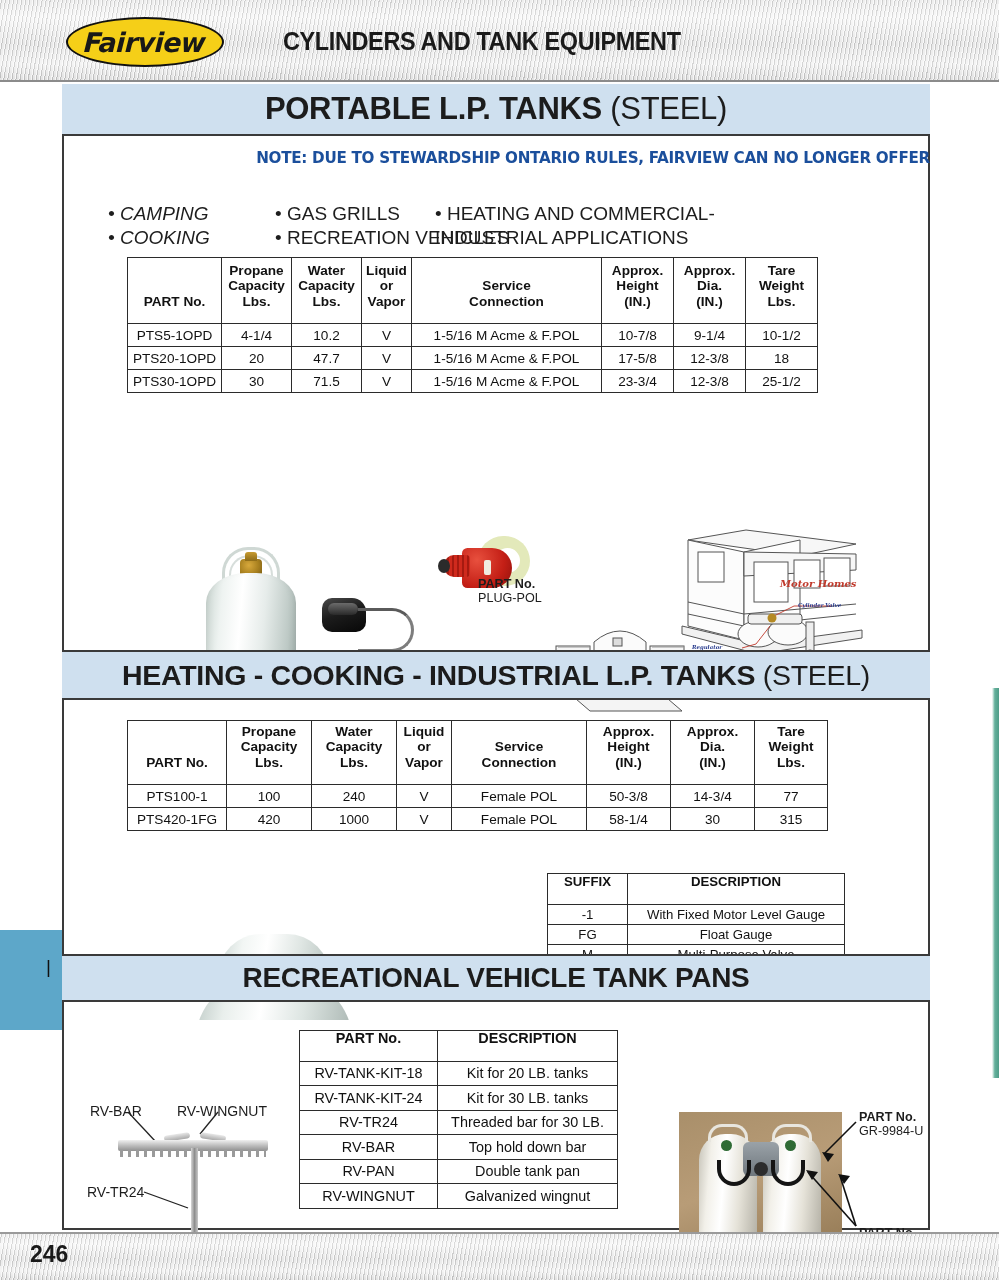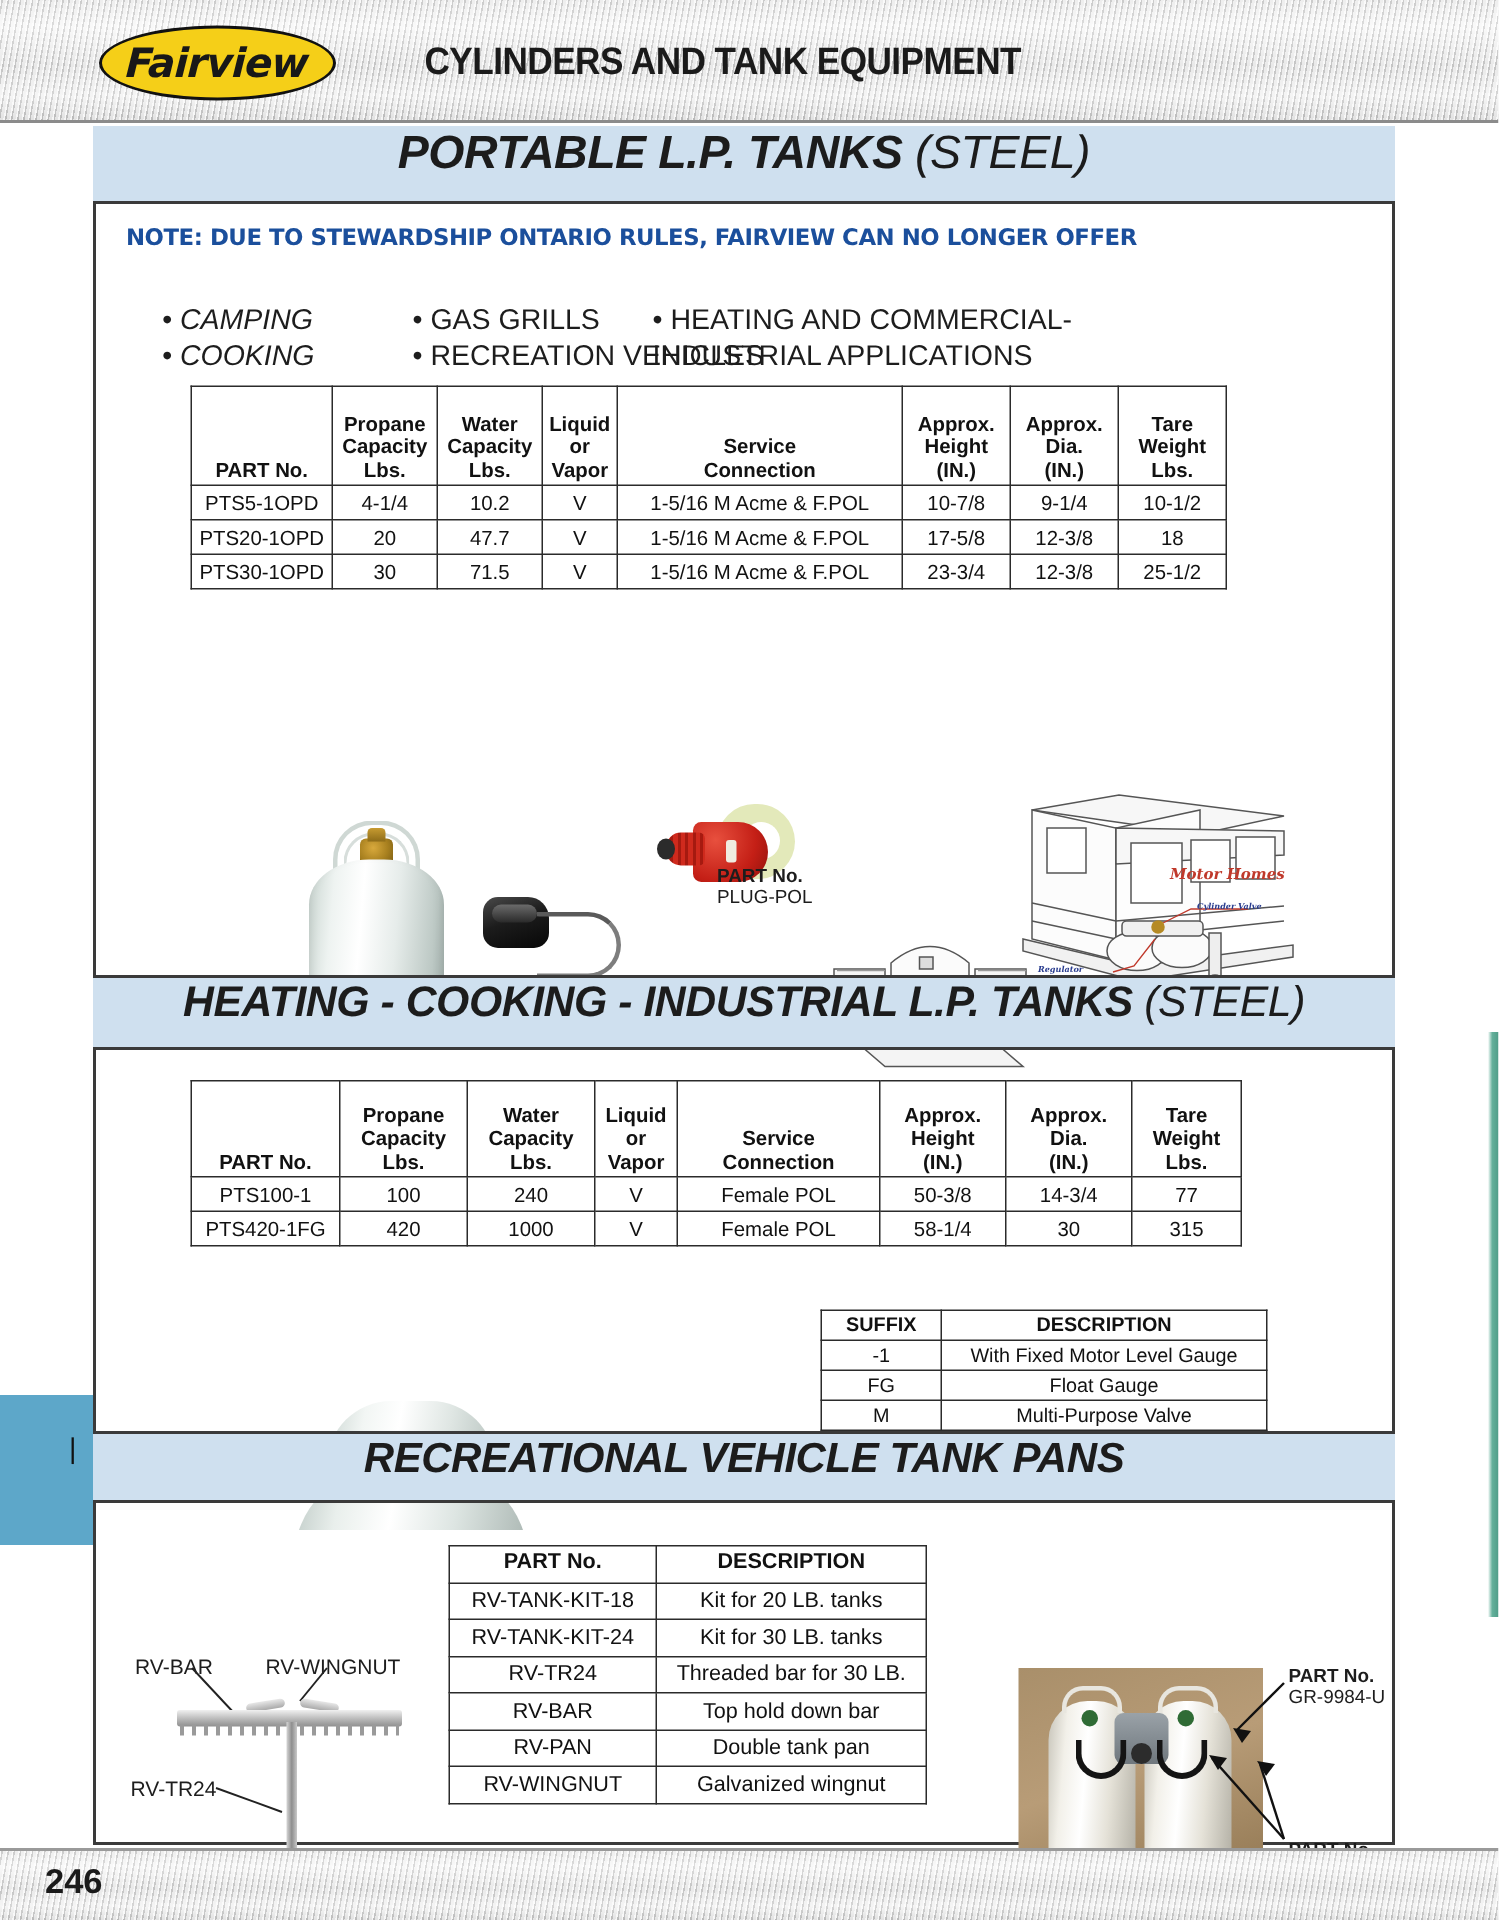--- a/index.html
+++ b/index.html
@@ -66,34 +66,34 @@
     position: absolute; left: 62px; top: 84px;
     width: 868px; height: 1146px;
     border: 2px solid #3a3a3a; background: #fff;
   }
 
   .banner {
     background: #cfe0ef;
     border-bottom: 2px solid #3a3a3a;
     border-top: 2px solid #3a3a3a;
     text-align: center;
-    display: flex; align-items: flex-start; justify-content: center; font-style: italic;
+    display: flex; align-items: center; justify-content: center;
   }
   .banner-inner { font-size: 31px; font-weight: bold; color: #1c1c1c; letter-spacing: -0.3px; }
   .banner-inner .light { font-weight: normal; }
   #banner1 { position:absolute; left:-2px; top:-2px; width:868px; height:52px; border-top:none; }
   #banner2 { position:absolute; left:-2px; top:564px; width:868px; height:50px; }
   #banner3 { position:absolute; left:-2px; top:868px; width:868px; height:48px; }
   #banner3 .banner-inner { font-size: 28px; }
   #banner2 .banner-inner { font-size: 28.5px; }
 
   
   #note {
     position: absolute; left: 0; top: 62px; width: 866px;
-    text-align: left; color: #1b4f9c;
+    text-align: right; color: #1b4f9c;
     font-weight: bold; font-size: 15.2px; line-height: 20px;
     font-family: "DejaVu Sans", sans-serif;
     letter-spacing: -0.3px;
     padding-left: 20px;
   }
 
   
   #bullets {
     position: absolute; left: 44px; top: 116px; width: 810px;
     font-size: 19px; color: #1d1d1d; line-height: 24px;
@@ -104,21 +104,21 @@
   #bcol2 { left: 135px; margin-left: 32px; }
   #bcol3 { left: 327px; }
 
   
   table.grid { border-collapse: collapse; font-size: 13.6px; color: #111; background:#fff; }
   table.grid td, table.grid th {
     border: 1.2px solid #2b2b2b;
     text-align: center; padding: 0 4px; font-weight: normal;
     white-space: nowrap;
   }
-  table.grid thead td { font-weight: bold; vertical-align: bottom; line-height: 15.5px; padding-bottom: 2px; }
+  table.grid thead td { font-weight: bold; vertical-align: bottom; line-height: 15.5px; padding-bottom: 14px; }
   table.grid tbody td { height: 23px; }
   td.partcol { text-align: left; padding-left: 6px; }
 
   #table1 { position: absolute; left: 63px; top: 171px; }
   #table1 thead td { height: 66px; }
   #table1 .c-part  { width: 94px; }
   #table1 .c-prop  { width: 70px; }
   #table1 .c-water { width: 70px; }
   #table1 .c-lv    { width: 50px; }
   #table1 .c-serv  { width: 190px; }

